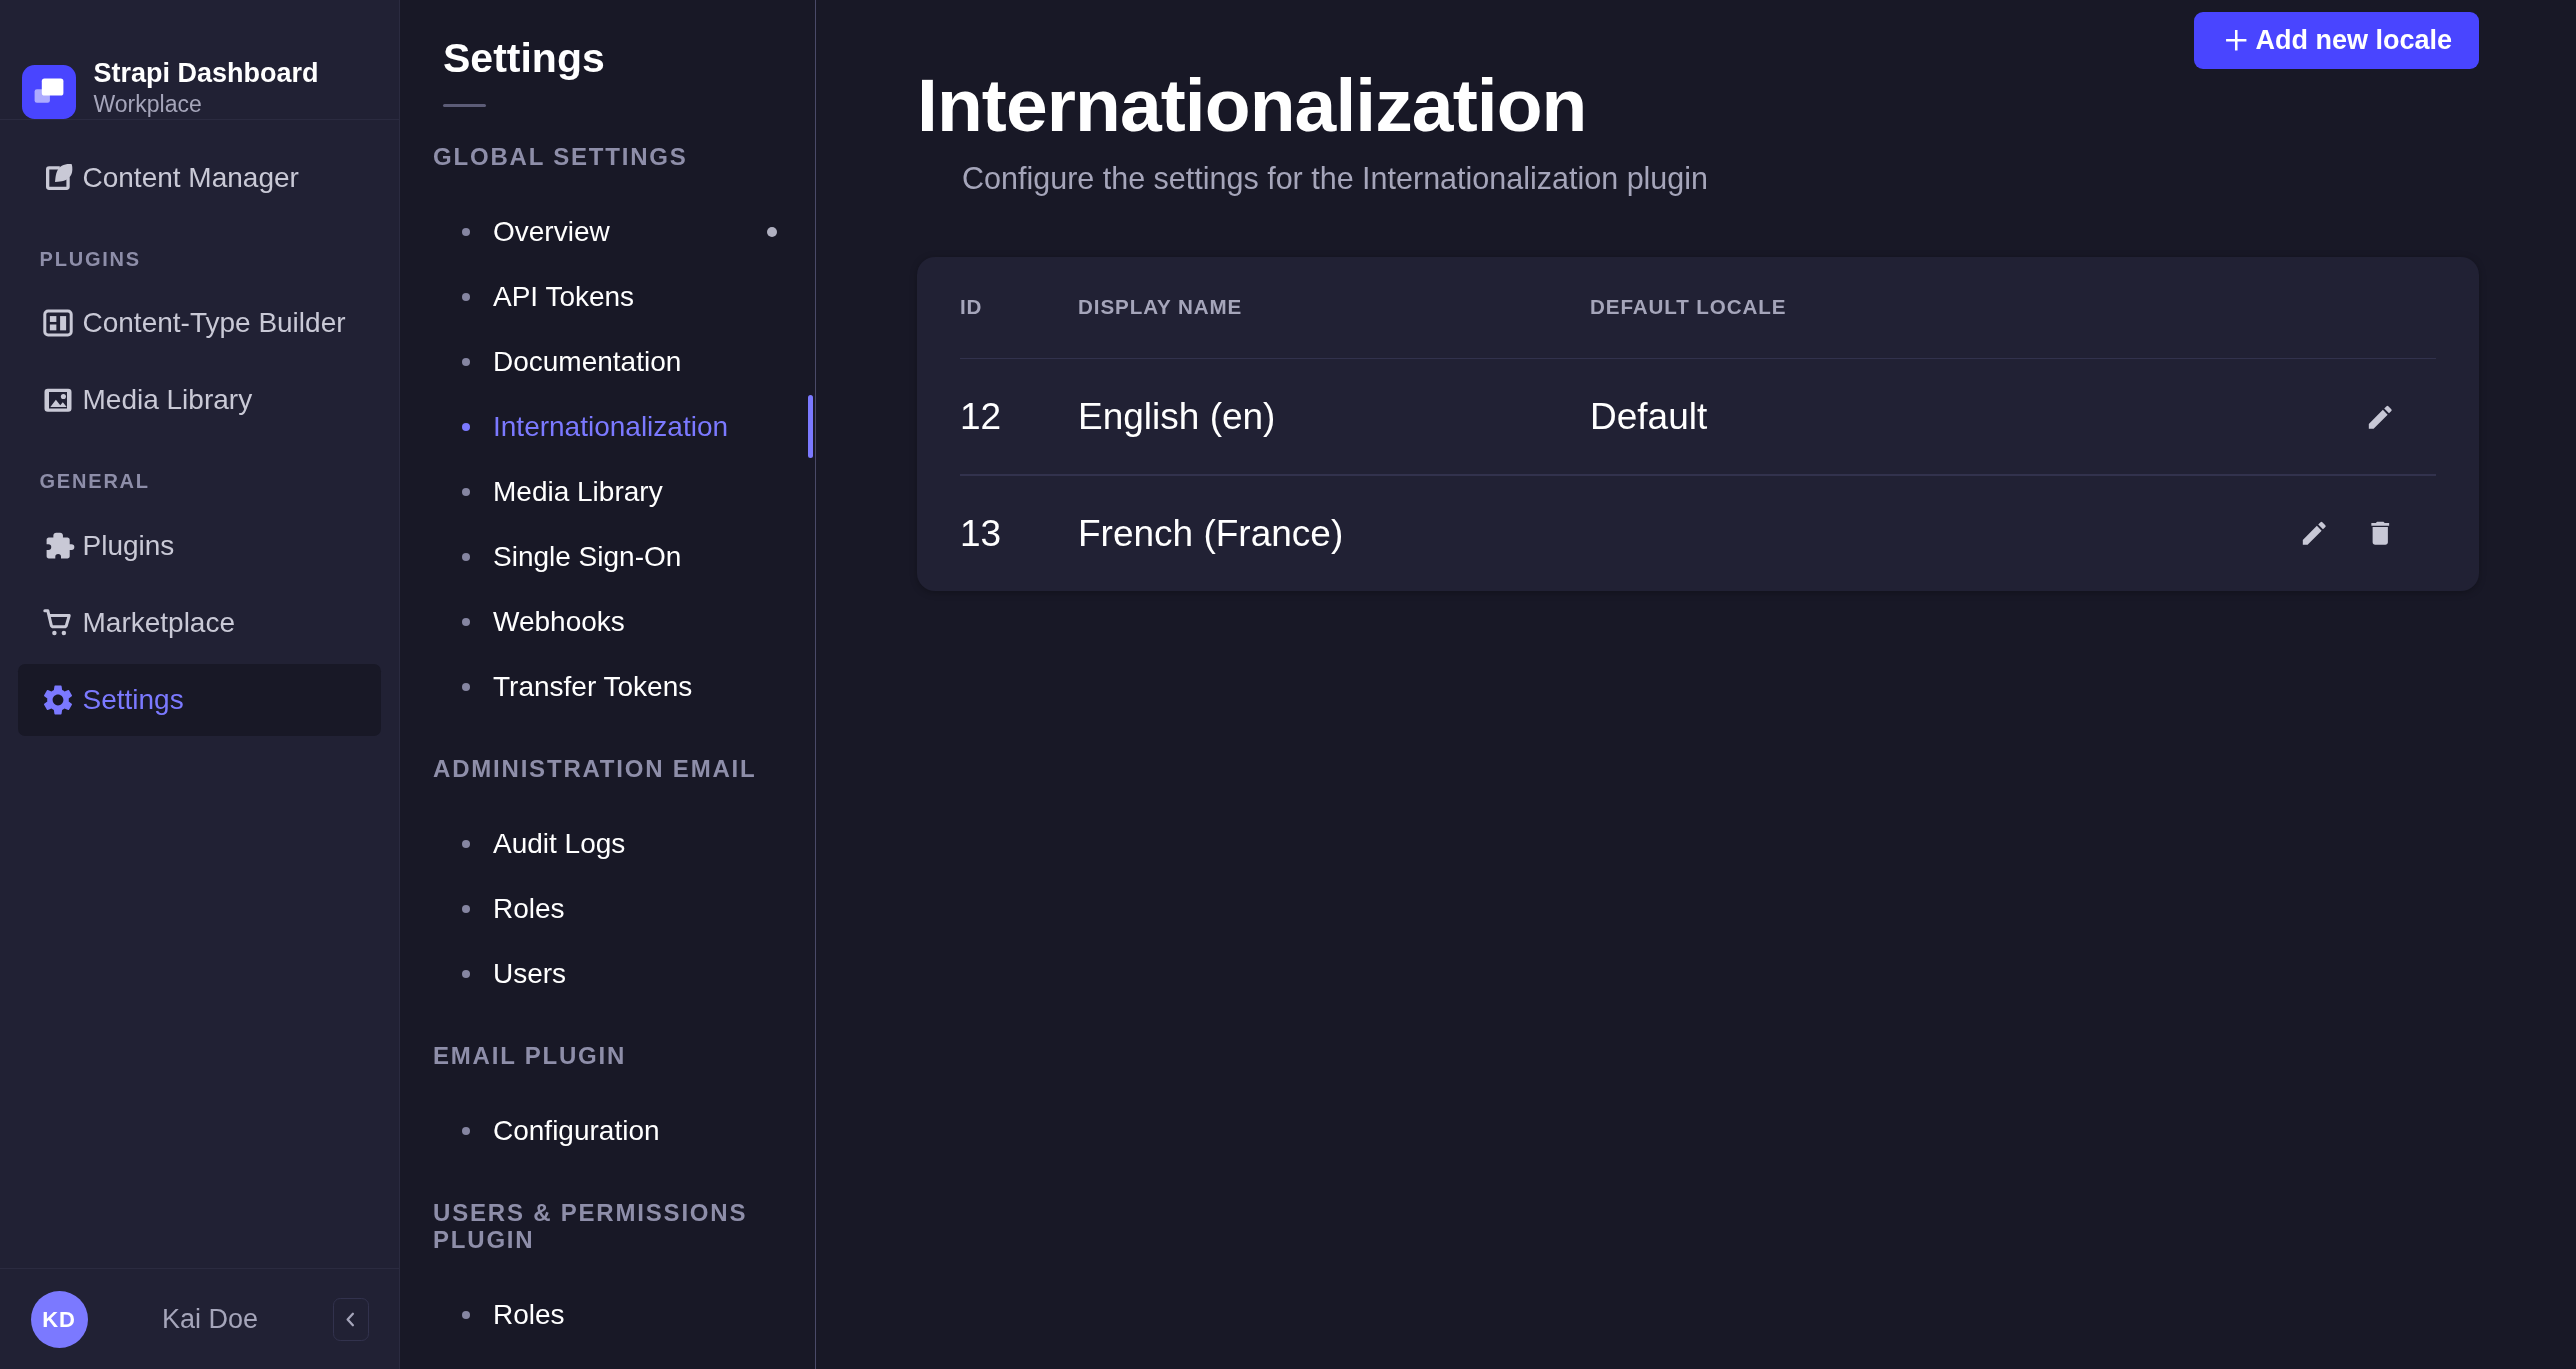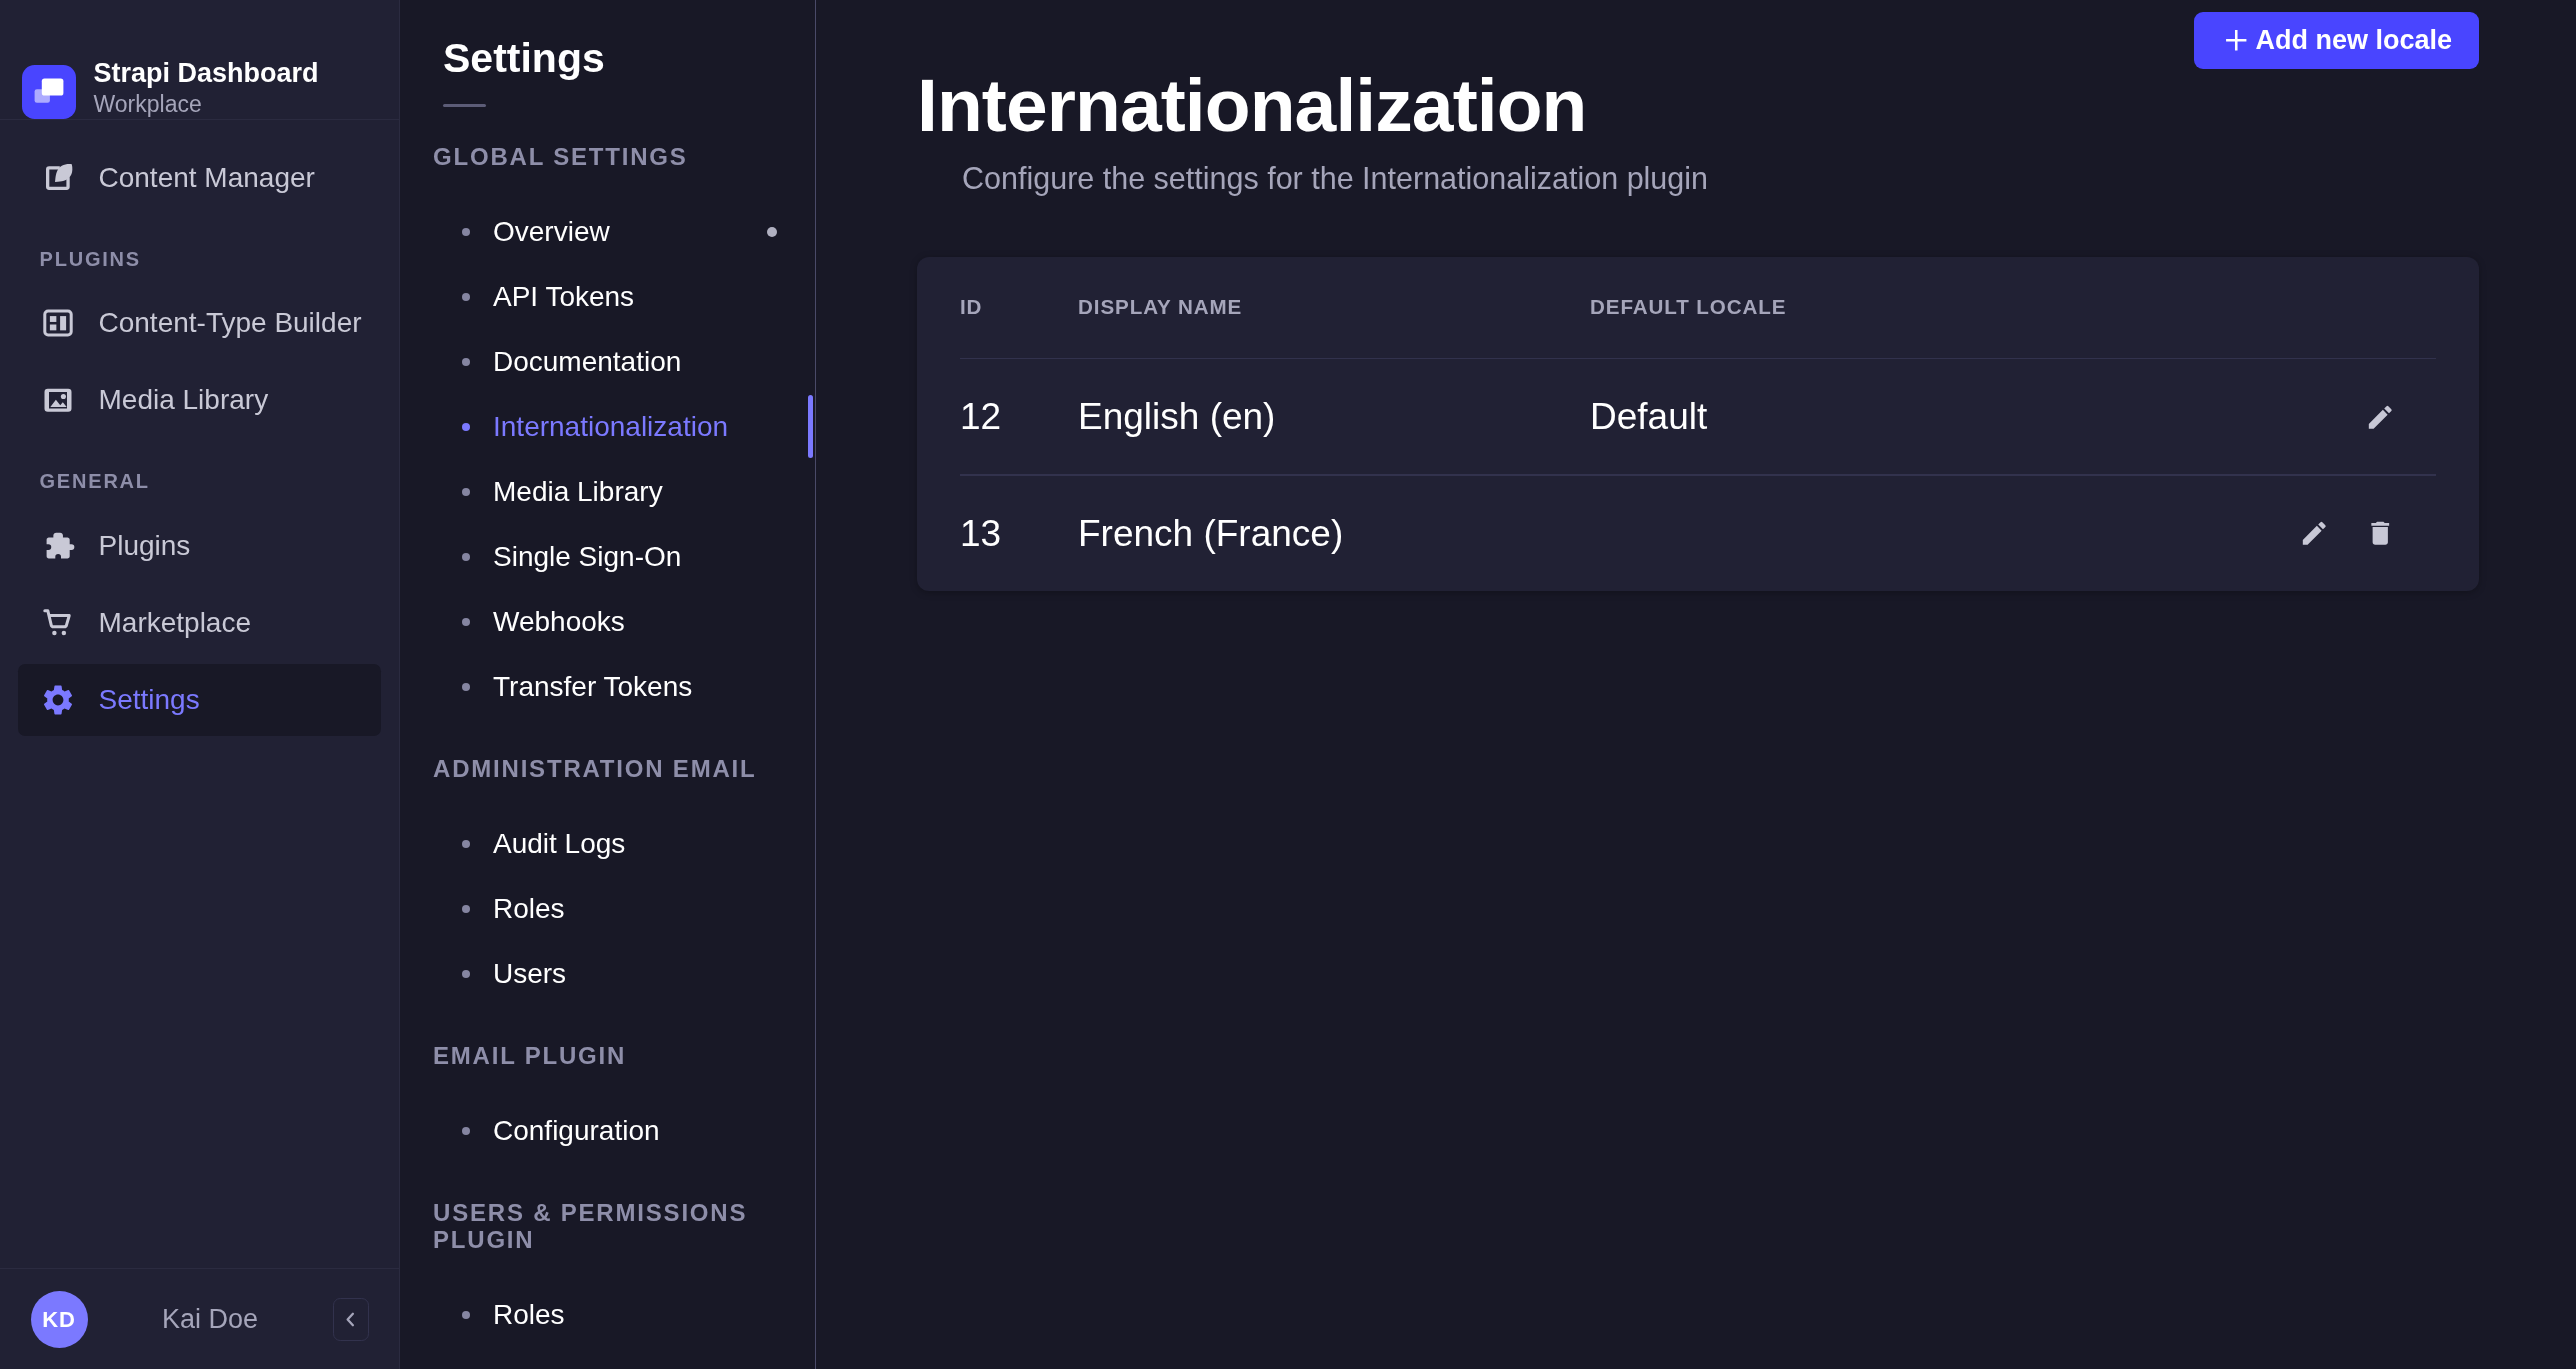--- a/index.html
+++ b/index.html
@@ -52,21 +52,21 @@
   .brand-sub{font-size:23px;color:var(--txt-gray);line-height:1.25;}
   .side-nav{padding:21.5px 18px 0 18px;}
   .nav-group-label{
     font-size:20px;font-weight:700;letter-spacing:1.8px;
     color:var(--txt-label);
     margin:32px 0 14.4px 21.5px;
     line-height:27px;
   }
   .nav-item{
     height:72px;margin-bottom:5.4px;
-    display:flex;align-items:center;gap:23px;
+    display:flex;align-items:center;gap:7px;
     padding-left:21.5px;
     border-radius:7.2px;
     color:var(--txt-side);
     cursor:pointer;
   }
   .nav-item .nav-icon{width:36px;height:36px;flex-shrink:0;display:flex;align-items:center;justify-content:center;}
   .nav-item .nav-icon svg{width:36px;height:36px;}
   .nav-item .nav-text{font-size:28px;font-weight:500;}
   .nav-item.active{background:var(--bg-active);color:var(--accent-light);}
   .nav-item.active .nav-text{color:var(--accent-light);}
@@ -145,21 +145,21 @@
     color:#fff;font-size:27px;font-weight:700;
     font-family:"Liberation Sans", sans-serif;
     display:flex;align-items:center;gap:4px;
     cursor:pointer;
   }
   .add-btn svg{width:30.5px;height:30.5px;}
   
   .card{
     margin-top:61px;
     background:var(--bg-card);
-    border-radius:12px;
+    border-radius:18px;
     box-shadow:0 1.8px 7.2px rgba(0,0,0,.25);
   }
   .t-row{
     display:grid;
     grid-template-columns:118px 512px 1fr 215px;
     align-items:center;
     padding:0 43px;
   }
   .t-head{height:101px;}
   .t-head .t-cell{

